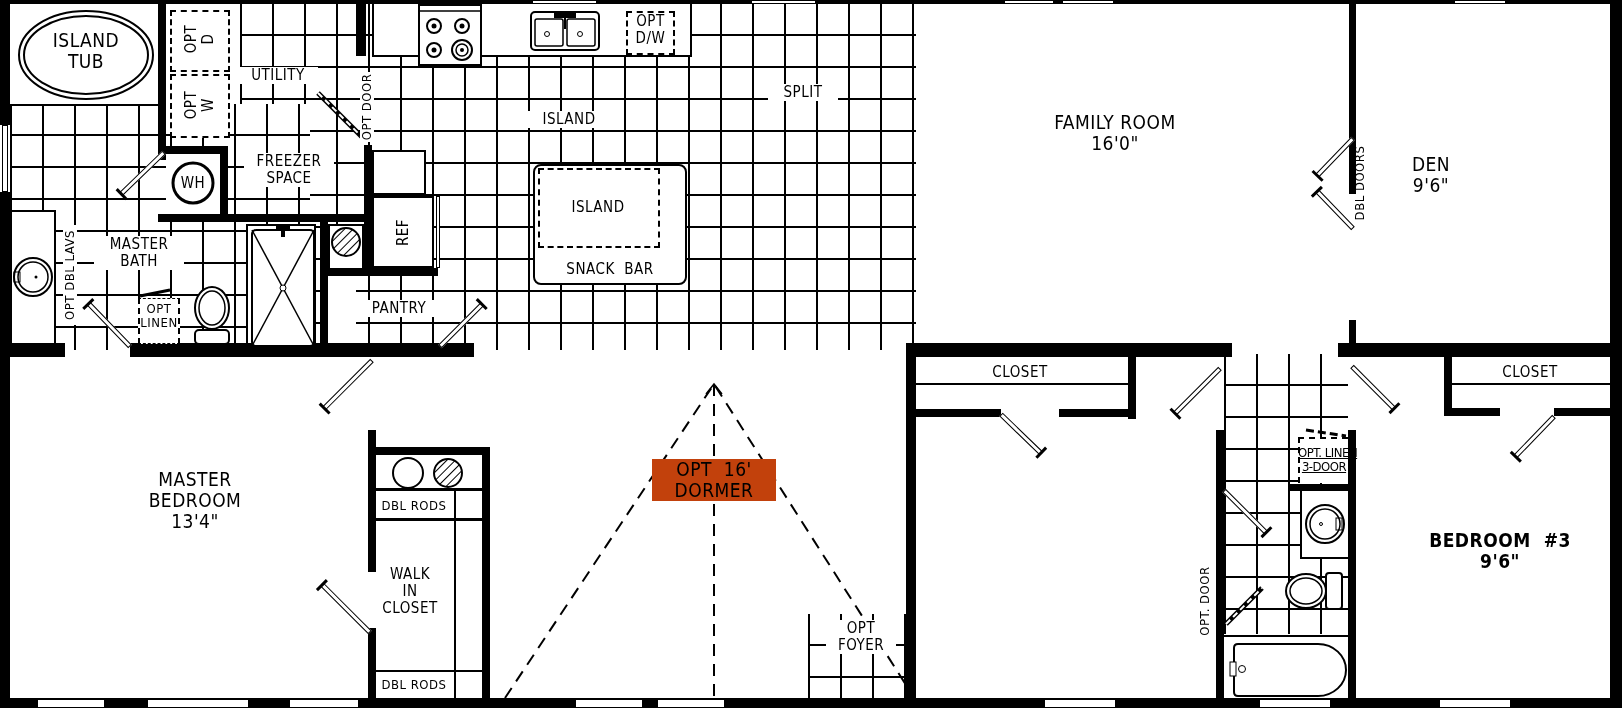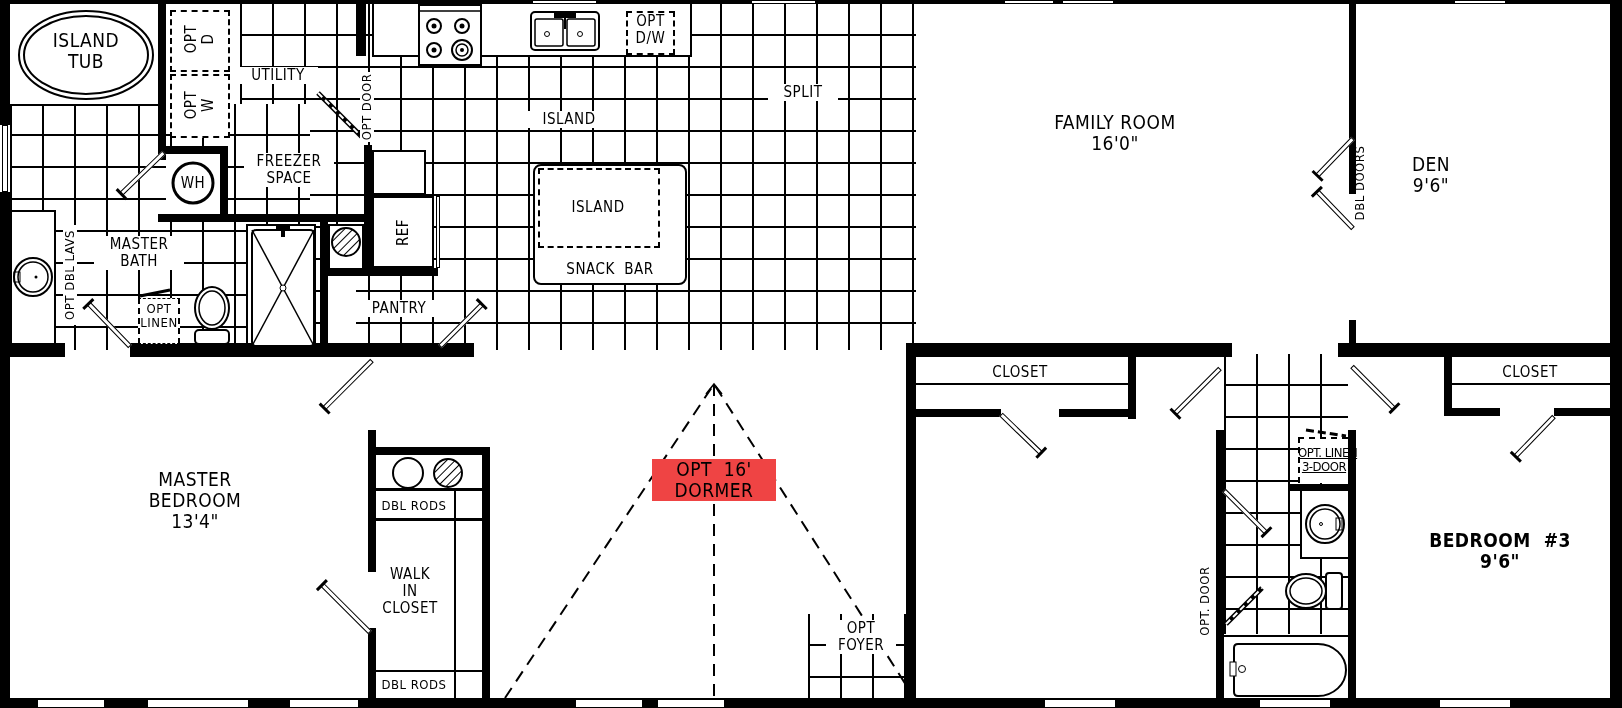--- a/index.html
+++ b/index.html
@@ -266,21 +266,21 @@
 9'6"</div>
 
   <div class="lbl" style="left:140px;top:469px;width:110px;">MASTER
 BEDROOM
 13'4"</div>
   <div class="lbl xs" style="left:378px;top:499px;width:72px;">DBL RODS</div>
   <div class="lbl s" style="left:374px;top:566px;width:72px;">WALK
 IN
 CLOSET</div>
   <div class="lbl xs" style="left:378px;top:678px;width:72px;">DBL RODS</div>
-  <div class="lbl" style="left:652px;top:459px;width:124px;background:#ef4444;">OPT  16'
+  <div class="lbl" style="left:652px;top:459px;width:124px;background:#c2410c;">OPT  16'
 DORMER</div>
   <div class="lbl s" style="left:826px;top:620px;width:70px;background:#fff;">OPT
 FOYER</div>
 
   <div class="lbl s" style="left:980px;top:364px;width:80px;">CLOSET</div>
   <div class="lbl xs" style="left:1298px;top:446px;width:52px;letter-spacing:-0.5px;text-decoration:underline;">OPT. LINEN
 3-DOOR</div>
   <div class="lbl xs vt" style="left:1170px;top:594px;width:70px;">OPT. DOOR</div>
   <div class="lbl s" style="left:1490px;top:364px;width:80px;">CLOSET</div>
   <div class="lbl" style="left:1425px;top:530px;width:150px;font-weight:bold;">BEDROOM  #3

